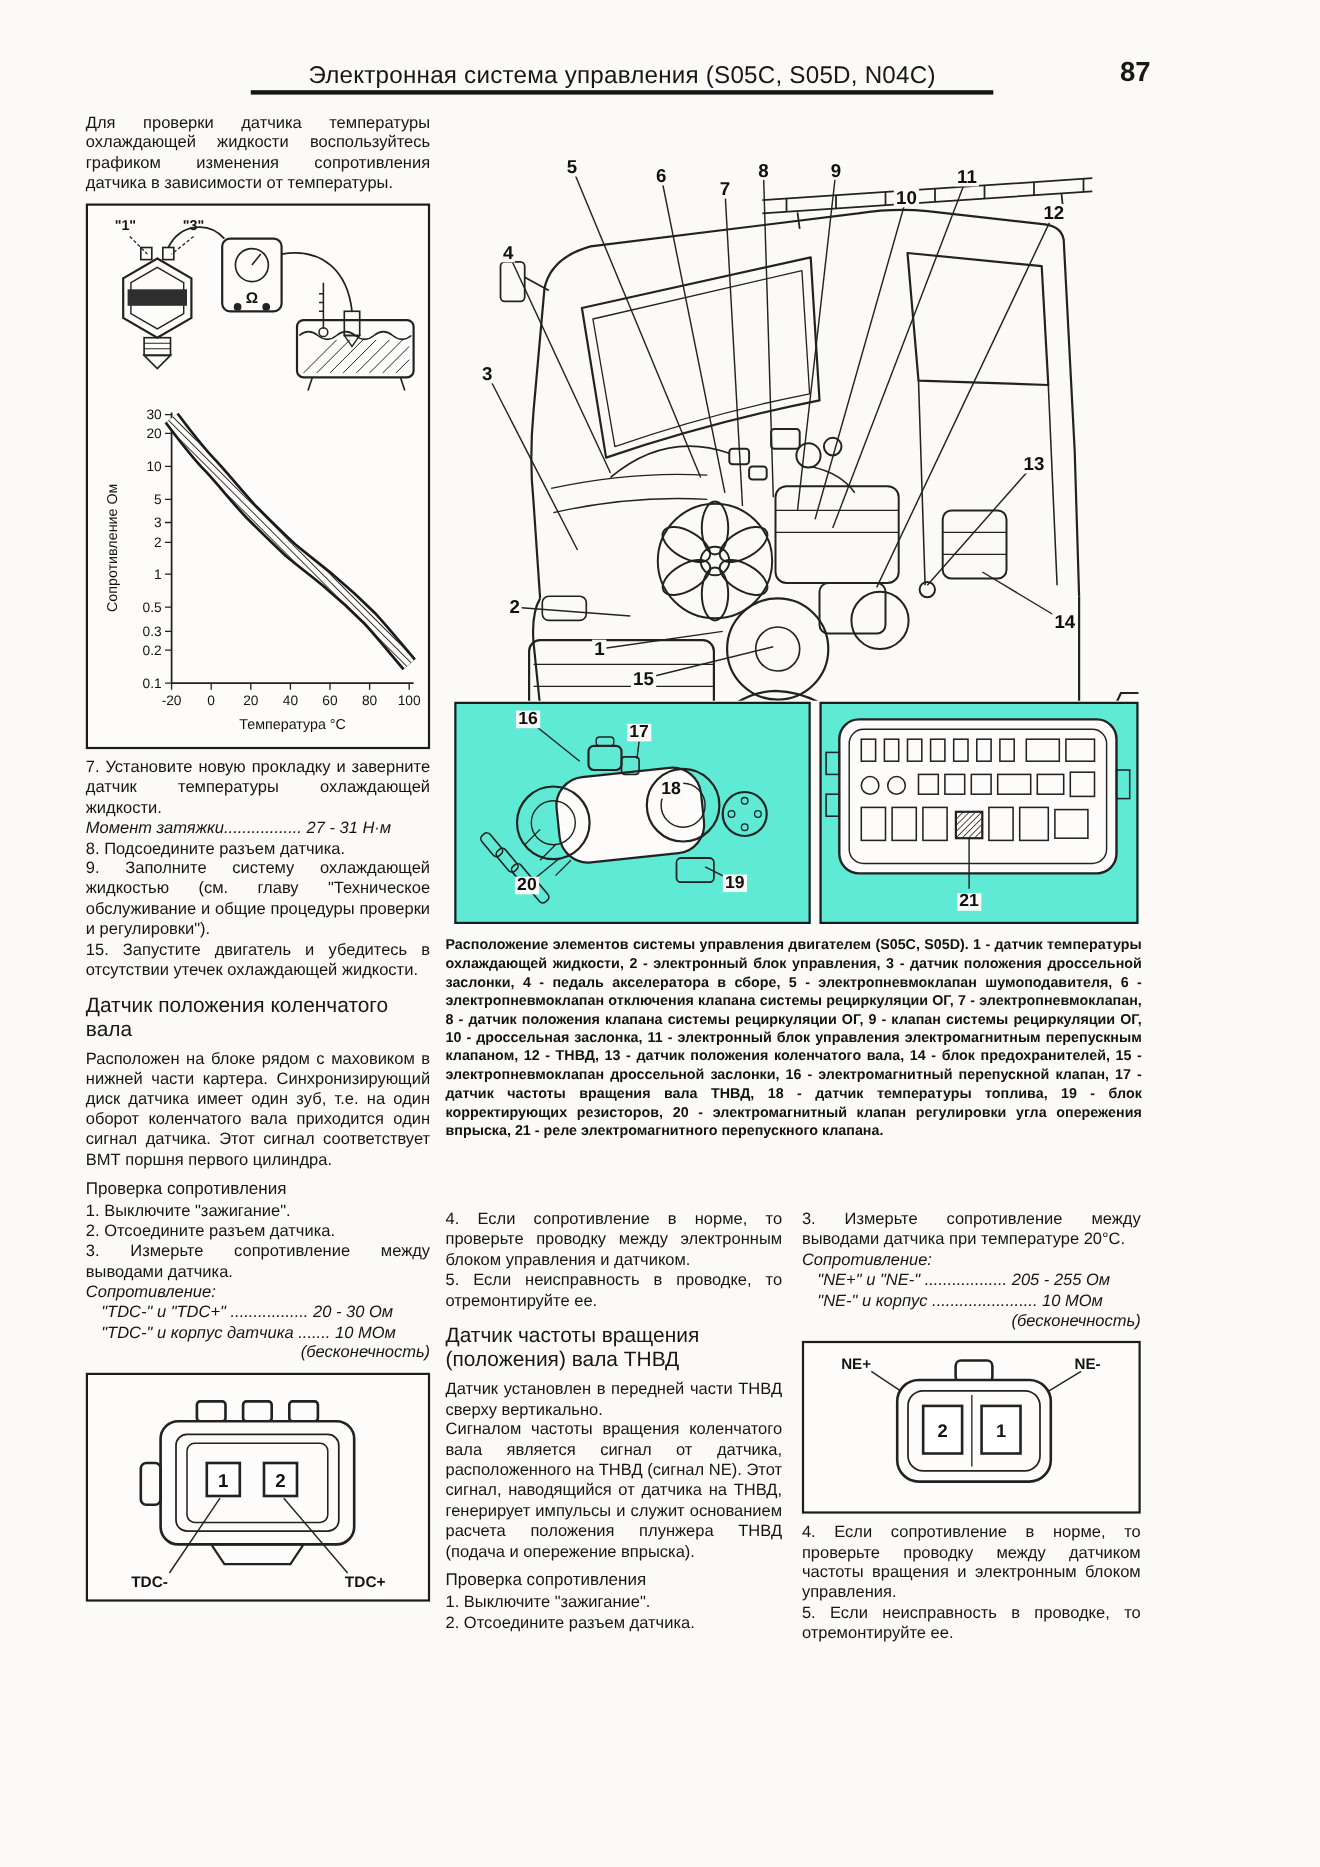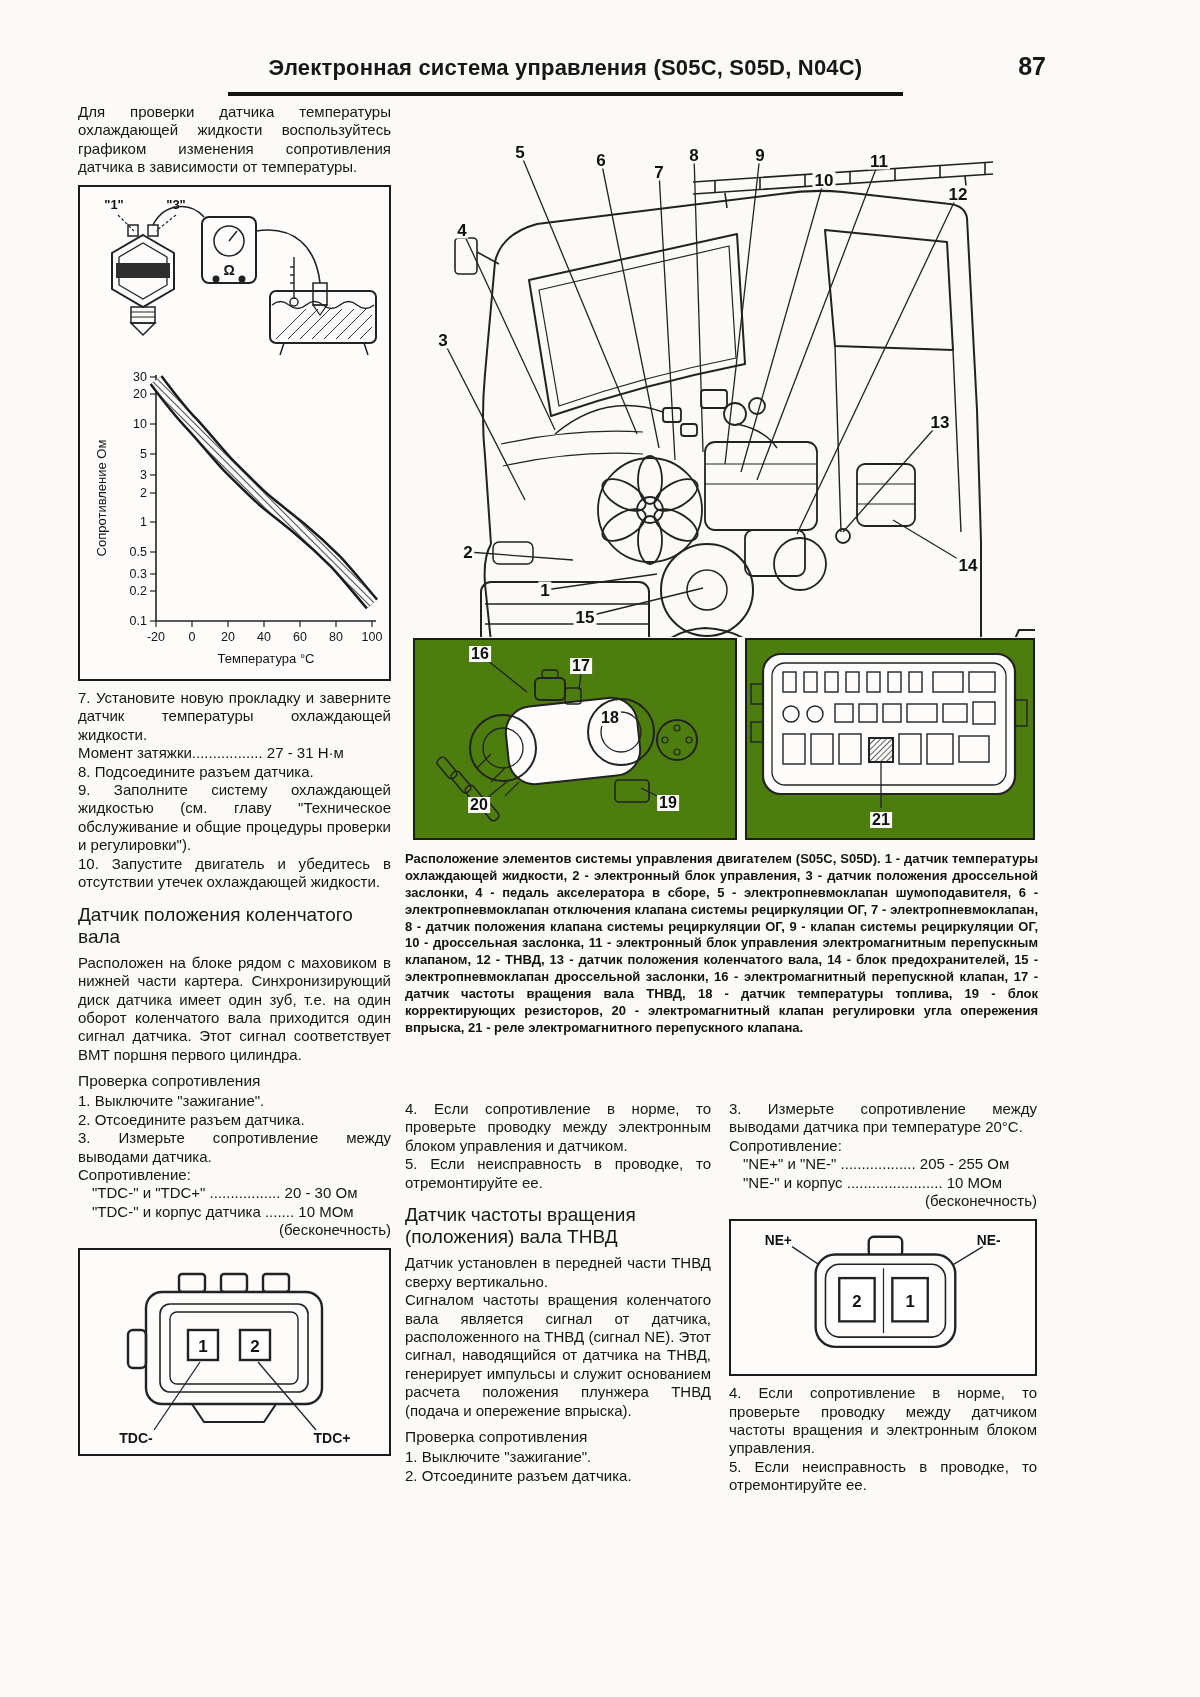--- a/index.html
+++ b/index.html
@@ -1,41 +1,41 @@
 <!DOCTYPE html>
 <html><head>
 <meta charset="utf-8">
 <style>
   *{margin:0;padding:0;box-sizing:border-box}
   html,body{width:1200px;height:1697px}
   body{background:#dedcd7;font-family:"Liberation Sans",sans-serif;color:#171717}
   .page{position:absolute;left:0;top:0;width:1200px;height:1697px;background:#fbfaf7;overflow:hidden}
   
   .headtitle{position:absolute;left:228px;top:55px;width:675px;text-align:center;
-    font-size:22px;font-weight:bold;border-bottom:4px solid #141414;padding-bottom:11px;letter-spacing:.2px}
+    font-size:22px;font-weight:normal;border-bottom:4px solid #141414;padding-bottom:1px;letter-spacing:.2px}
   .pagenum{position:absolute;left:998px;top:52px;width:48px;text-align:right;font-size:25px;font-weight:bold}
   
   .p{font-size:15px;line-height:1.23;text-align:justify;color:#151515}
-  .spec{}
+  .spec{font-style:italic}
   .ind{padding-left:14px}
   .right{text-align:right}
   .h2{font-size:19px;font-weight:normal;line-height:1.16;margin:12px 0 6px}
   .h3{font-size:15.5px;font-weight:normal;margin:8px 0 2px}
   .figbox{border:2px solid #1c1c1c;margin:8px 0;padding:4px;background:#fdfcfa}
   .figsvg{display:block;width:100%}
   
   .leftcol{position:absolute;left:78px;top:103px;width:313px}
   .midcol{position:absolute;left:405px;top:1100px;width:306px}
   .rightcol{position:absolute;left:729px;top:1100px;width:308px}
   
   .truckfig{position:absolute;left:405px;top:112px;width:632px;height:736px}
   .trucksvg{position:absolute;left:0;top:0;width:632px;height:525px}
   .co{position:absolute;transform:translate(-50%,-50%);font-weight:bold;font-size:17px;
       line-height:1;background:#fbfaf7;padding:0 2px;color:#101010}
-  .subbox{position:absolute;border:2px solid #1c1c1c;background:#4d7c0f}
+  .subbox{position:absolute;border:2px solid #1c1c1c;background:#5eead4}
   .pumpbox{left:8px;top:526px;width:324px;height:202px}
   .fusebox{left:340px;top:526px;width:290px;height:202px}
   .subbox svg{display:block;width:100%;height:100%}
   
   .caption{position:absolute;left:405px;top:851px;width:633px;font-size:13px;font-weight:bold;
       line-height:1.3;text-align:justify;color:#121212}
   
   svg text{font-family:"Liberation Sans",sans-serif;fill:#131313}
   .tick{font-size:12.5px}
   .axlab{font-size:13px}
@@ -172,21 +172,21 @@
           <path d="M72 17 C84 33 96 49 108 61 C120 74 132 89 144 102 C156 114 168 126 180 137 C192 147 204 156 216 166 C228 176 240 187 252 199 C264 212 276 227 288 241" fill="none" stroke="#fdfcfa" stroke-width="11"></path>
           <path d="M72 17 C84 33 96 49 108 61 C120 74 132 89 144 102 C156 114 168 126 180 137 C192 147 204 156 216 166 C228 176 240 187 252 199 C264 212 276 227 288 241" fill="none" stroke="url(#bandHatch)" stroke-width="11"></path>
         </g>
       </svg>
     </div>
 
     <p class="p">7. Установите новую прокладку и заверните датчик температуры охлаждающей жидкости.</p>
     <p class="p spec">Момент затяжки................. 27 - 31 Н·м</p>
     <p class="p">8. Подсоедините разъем датчика.</p>
     <p class="p">9. Заполните систему охлаждающей жидкостью (см. главу "Техническое обслуживание и общие процедуры проверки и регулировки").</p>
-    <p class="p">10. Запустите двигатель и убедитесь в отсутствии утечек охлаждающей жидкости.</p>
+    <p class="p">15. Запустите двигатель и убедитесь в отсутствии утечек охлаждающей жидкости.</p>
 
     <h2 class="h2">Датчик положения коленчатого вала</h2>
     <p class="p">Расположен на блоке рядом с маховиком в нижней части картера. Синхронизирующий диск датчика имеет один зуб, т.е. на один оборот коленчатого вала приходится один сигнал датчика. Этот сигнал соответствует ВМТ поршня первого цилиндра.</p>
 
     <h3 class="h3">Проверка сопротивления</h3>
     <p class="p">1. Выключите "зажигание".</p>
     <p class="p">2. Отсоедините разъем датчика.</p>
     <p class="p">3. Измерьте сопротивление между выводами датчика.</p>
     <p class="p spec">Сопротивление:</p>
     <p class="p spec ind">"TDC-" и "TDC+" ................. 20 - 30 Ом</p>

